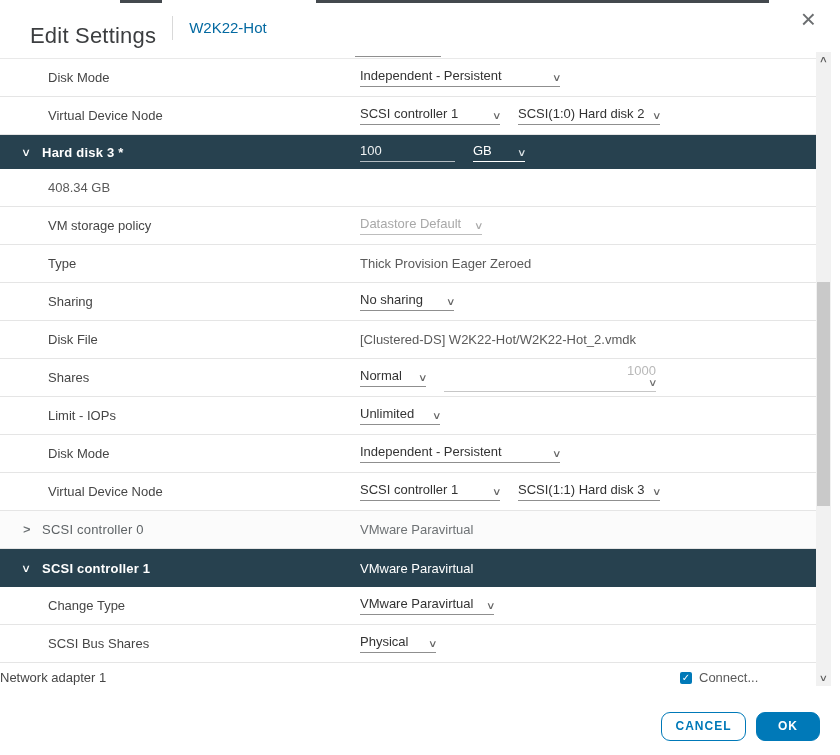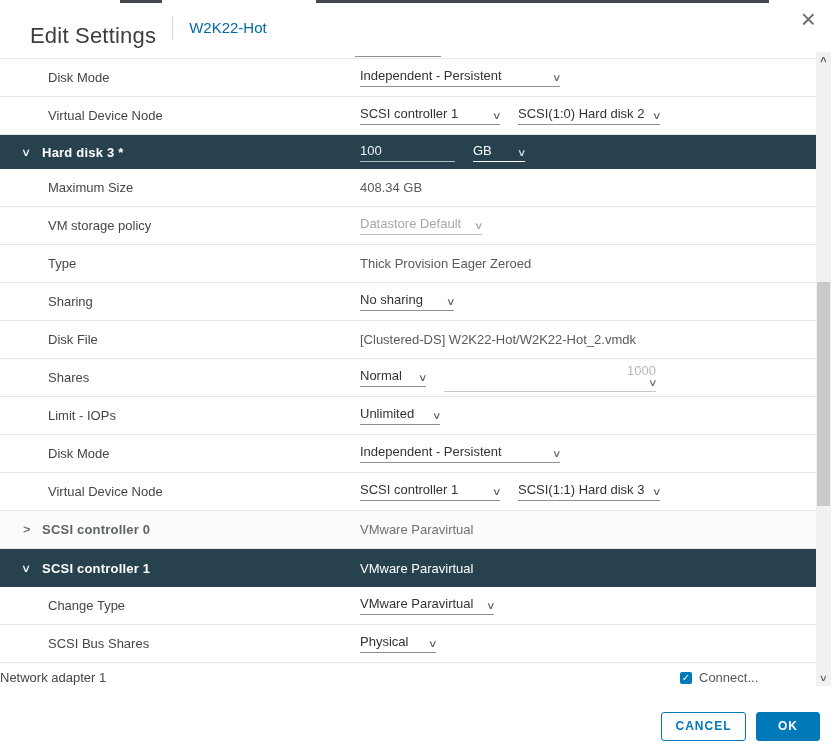--- a/index.html
+++ b/index.html
@@ -32,21 +32,21 @@
   .row-label{width:312px;flex:none;font-size:13px;color:#464646;}
   .controls{display:flex;align-items:center;gap:18px;}
   .row.section{padding-left:22px;}
   .row.section .sec-head{display:flex;align-items:center;width:338px;flex:none;}
   .row.section-dark{height:34px;background:#27414f;border-bottom:none;color:#fff;}
   .row.section-dark2{height:38px;background:#27414f;border-bottom:none;color:#fff;}
   .row.section-light{height:38px;background:#fbfbfb;}
   .sec-chevron{font-size:11px;color:#ffffff;margin-right:12px;transform:scaleX(1.25);display:inline-block;}
   .section-light .sec-chevron{color:#6d7275;transform:rotate(-90deg) scaleX(1.25);}
   .sec-label{font-size:13px;font-weight:700;letter-spacing:.2px;}
-  .section-light .sec-label{color:#5e6366;font-weight:700;}
+  .section-light .sec-label{color:#5e6366;font-weight:400;}
   .sec-value{font-size:13px;color:#ffffff;}
   .section-light .sec-value{color:#6e7275;}
 
   
   .sel{display:flex;justify-content:space-between;align-items:flex-end;
     border-bottom:1px solid #8f8f8f;padding-bottom:3px;font-size:13px;color:#333;cursor:pointer;}
   .sel .chev{font-size:10px;color:#646464;transform:scaleX(1.3);line-height:1;margin-left:8px;}
   .sel.muted{color:#a8a8a8;border-bottom-color:#bdbdbd;}
   .sel.muted .chev{color:#a8a8a8;}
   .sel.dark{color:#ffffff;border-bottom-color:#ffffff;}
@@ -70,21 +70,21 @@
   .sb-btn{position:absolute;left:0;width:15px;height:16px;color:#5c5c5c;font-size:9px;
     text-align:center;line-height:16px;cursor:pointer;}
   .sb-up{top:0;}
   .sb-down{bottom:0;}
   .sb-btn .g{display:inline-block;transform:scaleX(1.4);}
   .sb-up .g{transform:rotate(180deg) scaleX(1.4);}
   .sb-thumb{position:absolute;left:1px;top:230px;width:13px;height:224px;background:#c9c9c9;cursor:grab;}
 
   
   .footer{position:absolute;left:0;top:686px;width:840px;height:69px;background:#fff;}
-  .btn{position:absolute;box-sizing:border-box;height:29px;border-radius:3px;
+  .btn{position:absolute;box-sizing:border-box;height:29px;border-radius:9px;
     font-size:12px;font-weight:700;letter-spacing:1px;text-align:center;line-height:27px;cursor:pointer;
     font-family:"Liberation Sans",sans-serif;}
   .btn-cancel{right:94px;top:26px;width:85px;background:#fff;border:1px solid #0079b8;color:#0079b8;}
   .btn-ok{right:20px;top:26px;width:64px;background:#0079b8;border:1px solid #0079b8;color:#fff;margin-left:24px;}
 </style>
 </head>
 <body>
 
 <div class="top-strip" id="strip-a"></div>
 <div class="top-strip" id="strip-b"></div>
@@ -130,21 +130,20 @@
         </div>
         <div class="controls">
           <div class="inp" style="width: 95px;">100</div>
           <div class="sel dark" style="width: 52px;">
             <span>GB</span>
             <span class="chev">∨</span>
           </div>
         </div>
       </div>
       <div class="row detail">
-        <span class="row-label">Maximum Size</span>
         <div class="controls">
           <span class="static-val">408.34 GB</span>
         </div>
       </div>
       <div class="row detail">
         <span class="row-label">VM storage policy</span>
         <div class="controls">
           <div class="sel muted" style="width: 122px;">
             <span>Datastore Default</span>
             <span class="chev">∨</span>

